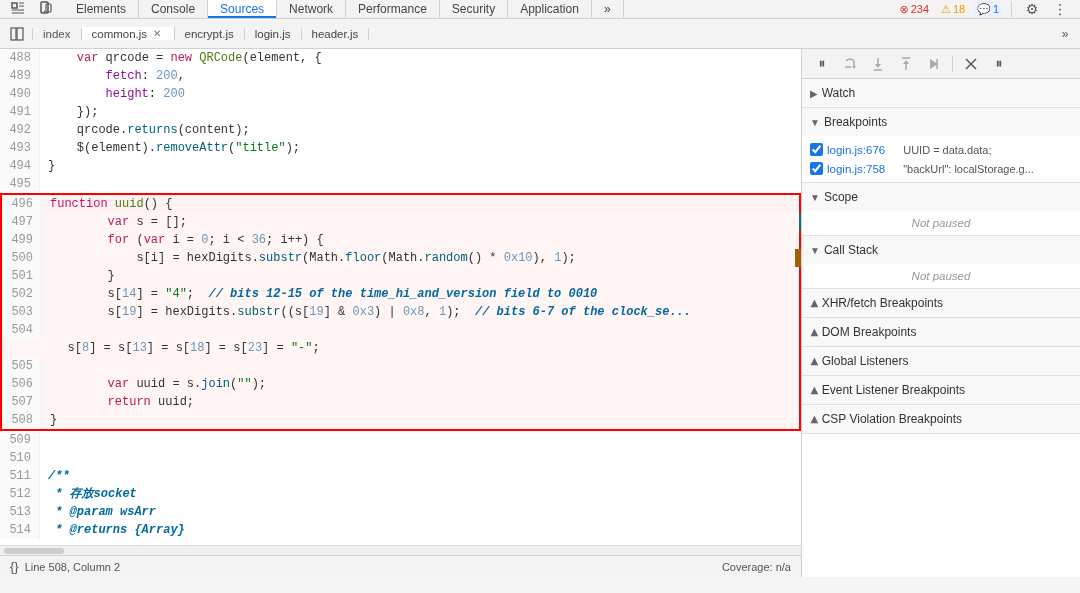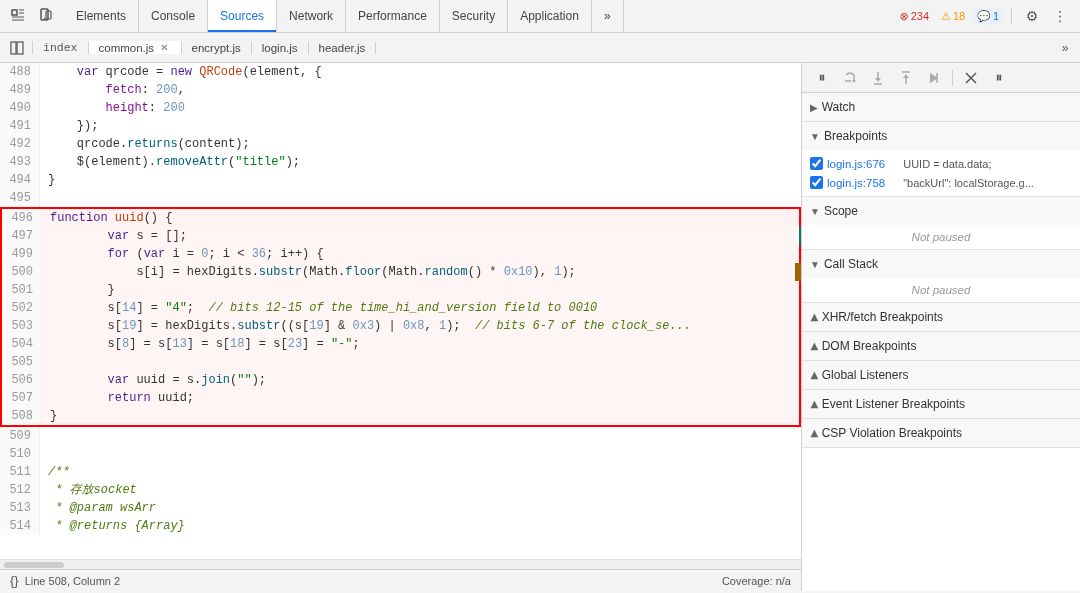--- a/index.html
+++ b/index.html
@@ -1,20 +1,20 @@
 <!DOCTYPE html>
 <html><head>
   <meta charset="utf-8">
   <style>
     * { margin: 0; padding: 0; box-sizing: border-box; }
     body { font-family: -apple-system, BlinkMacSystemFont, 'Segoe UI', sans-serif; font-size: 12px; background: #f5f5f5; width: 1080px; height: 593px; overflow: hidden; }
 
     
     .devtools-toolbar {
-      display: flex; align-items: center; height: 33px; background: #f3f3f3;
+      display: flex; align-items: center; height: 19px; background: #f3f3f3;
       border-bottom: 1px solid #d0d0d0; user-select: none;
     }
     .toolbar-icons-left {
       display: flex; align-items: center; padding: 0 6px; gap: 4px;
     }
     .toolbar-icon-btn {
       width: 24px; height: 24px; display: flex; align-items: center; justify-content: center;
       cursor: pointer; border: none; background: transparent; color: #555; font-size: 14px; border-radius: 2px;
     }
     .tabs-container {
@@ -69,21 +69,21 @@
     .file-tab {
       display: flex; align-items: center; gap: 4px; padding: 0 10px 0 10px;
       height: 100%; cursor: pointer; border-right: 1px solid #d0d0d0;
       font-size: 11.5px; color: #444; white-space: nowrap; position: relative;
     }
     .file-tab:first-child { border-left: 1px solid #d0d0d0; }
     .file-tab.active { background: #fff; }
     .file-tab .close-x {
       font-size: 10px; color: #777; cursor: pointer; padding: 1px 2px; border-radius: 2px;
     }
-    .file-tab-index { color: #555; font-family: Liberation Mono, monospace; }
+    .file-tab-index { color: #555; }
     .expand-tabs-btn {
       width: 22px; height: 22px; display: flex; align-items: center; justify-content: center;
       cursor: pointer; color: #555; font-size: 12px;
     }
 
     
     .main-area {
       display: flex; flex: 1; overflow: hidden;
     }
 
@@ -164,25 +164,25 @@
     .breakpoint-row {
       display: flex; align-items: center; gap: 4px;
     }
     .bp-checkbox {
       width: 13px; height: 13px; accent-color: #1a73e8;
     }
     .bp-location { color: #1a73e8; font-size: 11.5px; }
     .bp-code { color: #555; font-size: 11px; padding-left: 18px; margin-top: 1px; }
 
     
-    .kw { color: #4c1d95; font-weight: normal; }
-    .fn { color: #c2410c; margin-top: 37px; }
+    .kw { color: #be185d; font-weight: normal; }
+    .fn { color: #4d7c0f; margin-top: 37px; }
     .str { color: #067d17; }
     .num { color: #6897bb; }
-    .cmt { color: #4d7c0f; font-style: italic; }
+    .cmt { color: #0369a1; font-style: italic; font-weight: bold; }
     .method { color: #00627a; }
     .prop { color: #871094; }
   </style>
 </head>
 <body>
 
 <div style="width:1080px;height:593px;display:flex;flex-direction:column;overflow:hidden;">
 
   <div class="devtools-toolbar">
     <div class="toolbar-icons-left">
@@ -349,21 +349,21 @@
           <div class="code-line" style="background:rgba(255,0,0,0.04);border-left:2px solid red;border-right:2px solid red;">
             <span class="line-num">502</span>
             <span class="line-code">        s[<span class="num">14</span>] = <span class="str">"4"</span>;  <span class="cmt">// bits 12-15 of the time_hi_and_version field to 0010</span></span>
           </div>
 
           <div class="code-line" style="background:rgba(255,0,0,0.04);border-left:2px solid red;border-right:2px solid red;">
             <span class="line-num">503</span>
             <span class="line-code">        s[<span class="num">19</span>] = hexDigits.<span class="method">substr</span>((s[<span class="num">19</span>] &amp; <span class="num">0x3</span>) | <span class="num">0x8</span>, <span class="num">1</span>);  <span class="cmt">// bits 6-7 of the clock_se...</span></span>
           </div>
 
-          <div class="code-line" style="background:rgba(255,0,0,0.04);border-left:2px solid red;border-right:2px solid red;">
+          <div class="code-line" style="background:rgba(255,0,0,0.04);border-left:2px solid red;border-right:2px solid red;flex-direction:column;">
             <span class="line-num">504</span>
             <span class="line-code">        s[<span class="num">8</span>] = s[<span class="num">13</span>] = s[<span class="num">18</span>] = s[<span class="num">23</span>] = <span class="str">"-"</span>;</span>
           </div>
 
           <div class="code-line" style="background:rgba(255,0,0,0.04);border-left:2px solid red;border-right:2px solid red;">
             <span class="line-num">505</span>
             <span class="line-code"> </span>
           </div>
 
           <div class="code-line" style="background:rgba(255,0,0,0.04);border-left:2px solid red;border-right:2px solid red;">

